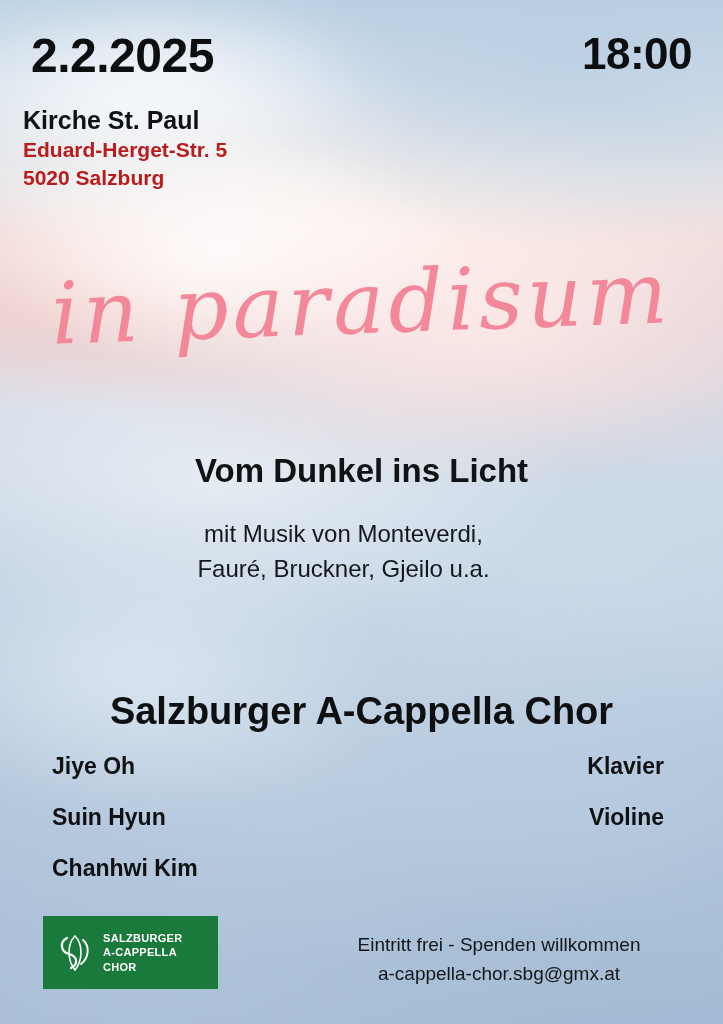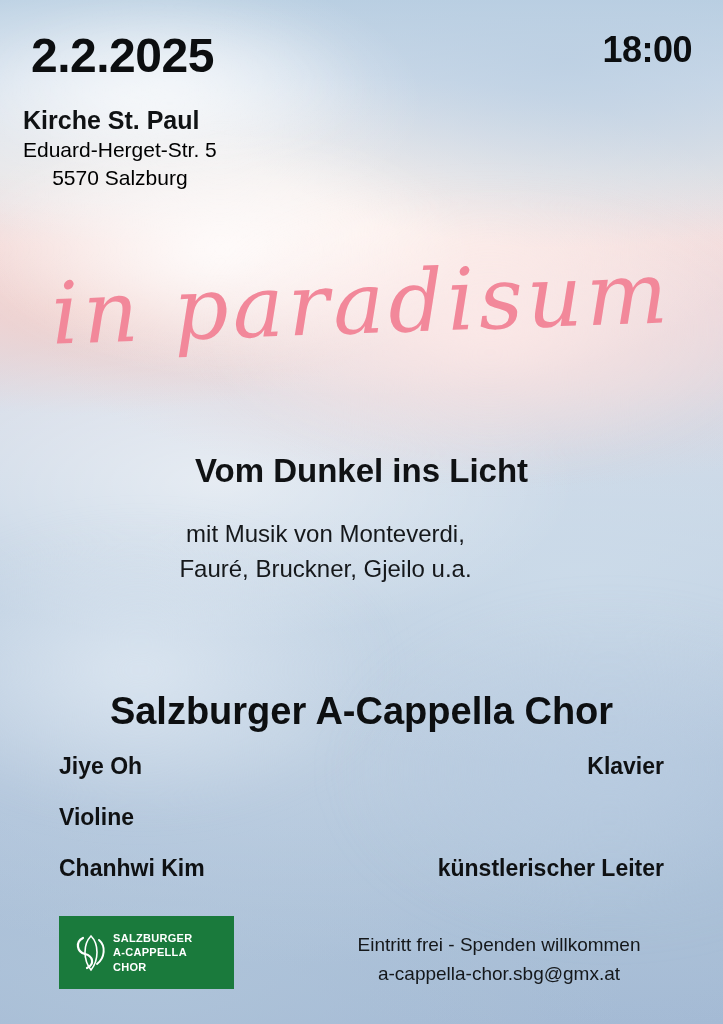--- a/index.html
+++ b/index.html
@@ -103,45 +103,44 @@
     align-items: flex-start;
   }
   .date {
     font-size: 48px;
     font-weight: bold;
     letter-spacing: -0.5px;
     line-height: 1;
     color: #0c0e10;
   }
   .time {
-    font-size: 36px;
+    font-size: 44px;
     font-weight: bold;
     letter-spacing: -0.5px;
     line-height: 1;
     color: #0c0e10;
   }
 
   .venue {
     position: absolute;
     top: 105px;
     left: 23px;
   }
   .venue-name {
     font-size: 25px;
     font-weight: bold;
     line-height: 1.25;
     color: #101214;
   }
   .venue-street,
   .venue-city {
     font-size: 21px;
-    font-weight: normal;
+    font-weight: bold;
     line-height: 1.32;
-    color: #000000;
-    text-align: center;
+    color: #b91c1c;
   }
 
   .title-script {
     position: absolute;
     top: 258px;
     left: 0;
     width: 723px;
     text-align: center;
     color: #f2889a;
     font-family: "DejaVu Serif", serif;
@@ -160,21 +159,21 @@
     width: 723px;
     text-align: center;
     font-size: 33px;
     font-weight: bold;
     color: #101214;
   }
 
   .music-note {
     position: absolute;
     top: 517px;
-    left: 0;
+    left: 18px;
     width: 651px;
     text-align: center;
     font-size: 24px;
     line-height: 1.45;
     color: #15181b;
   }
 
   .choir {
     position: absolute;
     top: 690px;
@@ -182,21 +181,21 @@
     width: 723px;
     text-align: center;
     font-size: 38px;
     font-weight: bold;
     color: #0d0f11;
   }
 
   .performers {
     position: absolute;
     top: 753px;
-    left: 59px;
+    left: 52px;
     right: 59px;
   }
   .perf-row {
     display: flex;
     justify-content: space-between;
     align-items: baseline;
     font-size: 23px;
     font-weight: bold;
     color: #0f1113;
     margin-bottom: 24px;
@@ -207,28 +206,28 @@
 
   .footer {
     position: absolute;
     top: 916px;
     left: 0;
     width: 723px;
     height: 80px;
   }
   .logo {
     position: absolute;
-    left: 59px;
+    left: 43px;
     top: 0;
     width: 175px;
     height: 73px;
     background: #1a7a3c;
     display: flex;
     align-items: center;
-    gap: 0;
+    gap: 6px;
     padding-left: 10px;
     box-sizing: border-box;
   }
   .logo-mark {
     width: 44px;
     height: 46px;
     flex: 0 0 44px;
     position: relative;
   }
   .logo-text {
@@ -264,45 +263,45 @@
   <div class="content">
 
     <div class="header-row">
       <div class="date">2.2.2025</div>
       <div class="time">18:00</div>
     </div>
 
     <div class="venue">
       <div class="venue-name">Kirche St. Paul</div>
       <div class="venue-street">Eduard-Herget-Str. 5</div>
-      <div class="venue-city">5570 Salzburg</div>
+      <div class="venue-city">5020 Salzburg</div>
     </div>
 
     <div class="title-script">in paradisum</div>
 
     <div class="subtitle">Vom Dunkel ins Licht</div>
 
     <div class="music-note">
       <div>mit Musik von Monteverdi,</div>
       <div>Fauré, Bruckner, Gjeilo u.a.</div>
     </div>
 
     <div class="choir">Salzburger A-Cappella Chor</div>
 
     <div class="performers">
       <div class="perf-row">
         <div class="perf-name">Jiye Oh</div>
         <div class="perf-role">Klavier</div>
       </div>
       <div class="perf-row">
+        <div class="perf-name">Suin Hyun</div>
         <div class="perf-role">Violine</div>
       </div>
       <div class="perf-row">
         <div class="perf-name">Chanhwi Kim</div>
-        <div class="perf-role">künstlerischer  Leiter</div>
       </div>
     </div>
 
     <div class="footer">
 
       <div class="logo">
         <div class="logo-mark">
           <svg viewBox="0 0 44 46" width="44" height="46" aria-hidden="true">
             <path d="M14 8 C6 12, 8 22, 16 24 C24 26, 26 34, 18 38" fill="none" stroke="#ffffff" stroke-width="2.2" stroke-linecap="round"></path>
             <path d="M22 6 C14 14, 14 30, 22 40 C30 30, 30 14, 22 6 Z" fill="none" stroke="#ffffff" stroke-width="1.6"></path>

